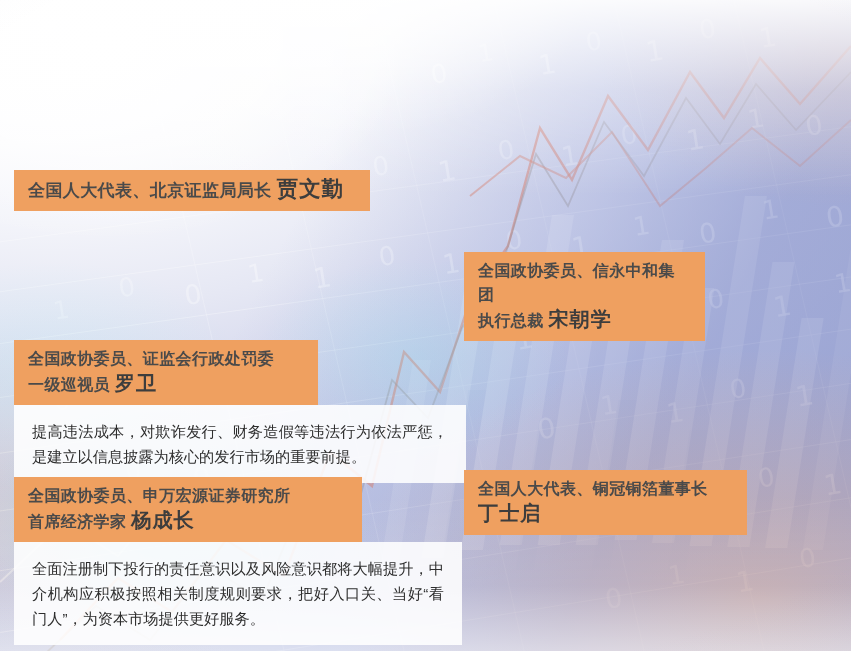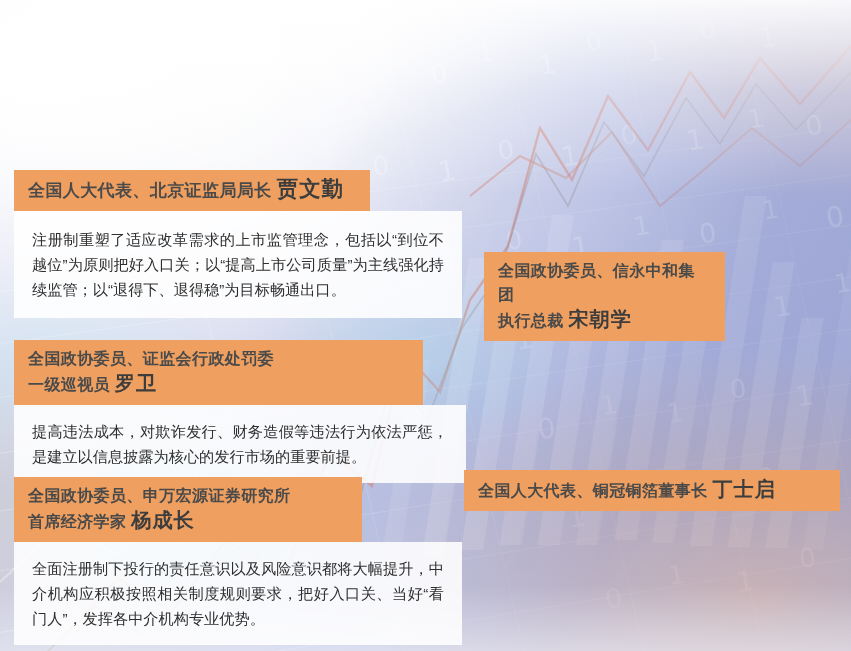--- a/index.html
+++ b/index.html
@@ -79,29 +79,29 @@
   }
   .card-body p{
     margin:0;
     text-align:justify;
     text-justify:inter-ideograph;
   }
 
   
   #card-jia .card-head{font-size:17px;line-height:24px;width:356px;}
   #card-jia .card-body{width:448px;padding:16px 18px 16px 18px;font-size:15.2px;line-height:25px;}
-  #card-luo .card-head{font-size:16px;line-height:24px;width:409px;}
+  #card-luo .card-head{font-size:16px;line-height:24px;width:304px;}
   #card-luo .card-body{width:452px;padding:14px 18px 14px 18px;font-size:15.2px;line-height:25px;}
   #card-yang .card-head{font-size:16px;line-height:24px;width:348px;}
   #card-yang .card-body{width:448px;padding:14px 18px 14px 18px;font-size:15.2px;line-height:25px;}
 
   
   #card-song .card-head{font-size:16px;line-height:24px;width:241px;}
   #card-song .card-body{width:365px;padding:14px 16px 14px 16px;font-size:15.2px;line-height:25px;}
-  #card-ding .card-head{font-size:16px;line-height:24px;width:376px;}
+  #card-ding .card-head{font-size:16px;line-height:24px;width:283px;}
   #card-ding .card-body{width:365px;padding:14px 16px 14px 16px;font-size:15.2px;line-height:25px;}
 </style>
 </head>
 <body>
 
 <div id="stage">
 
   <div class="bg-layer" id="bg-base"></div>
 
   <svg class="bg-svg" id="bg-grid" viewBox="0 0 851 651" preserveAspectRatio="none">
@@ -233,42 +233,39 @@
   <div class="bg-layer" id="bg-blue-sweep"></div>
   <div class="bg-layer" id="bg-warm-haze"></div>
   <div class="bg-layer" id="bg-cyan-glow"></div>
   <div class="bg-layer" id="bg-white-bloom"></div>
   <div class="bg-layer" id="bg-top-fade"></div>
   <div class="bg-layer" id="bg-bottom-fade"></div>
   <div class="bg-layer" id="bg-vignette"></div>
 
   <div class="card" id="card-jia" style="left:14px;top:170px;">
     <div class="card-head"><span>全国人大代表、北京证监局局长 </span><span class="name">贾文勤</span></div>
-    <div class="card-body">
-      <p>注册制重塑了适应改革需求的上市监管理念，包括以“到位不越位”为原则把好入口关；以“提高上市公司质量”为主线强化持续监管；以“退得下、退得稳”为目标畅通出口。</p>
-    </div>
   </div>
 
   <div class="card" id="card-luo" style="left:14px;top:340px;">
     <div class="card-head"><span>全国政协委员、证监会行政处罚委
 一级巡视员 </span><span class="name">罗卫</span></div>
     <div class="card-body">
       <p>提高违法成本，对欺诈发行、财务造假等违法行为依法严惩，是建立以信息披露为核心的发行市场的重要前提。</p>
     </div>
   </div>
 
   <div class="card" id="card-yang" style="left:14px;top:477px;">
     <div class="card-head"><span>全国政协委员、申万宏源证券研究所
 首席经济学家 </span><span class="name">杨成长</span></div>
     <div class="card-body">
-      <p>全面注册制下投行的责任意识以及风险意识都将大幅提升，中介机构应积极按照相关制度规则要求，把好入口关、当好“看门人”，发挥各中介机构专业优势。</p>
+      <p>全面注册制下投行的责任意识以及风险意识都将大幅提升，中介机构应积极按照相关制度规则要求，把好入口关、当好“看门人”，为资本市场提供更好服务。</p>
     </div>
   </div>
 
-  <div class="card" id="card-song" style="left:484px;top:252px;">
+  <div class="card" id="card-song" style="left:464px;top:252px;">
     <div class="card-head"><span>全国政协委员、信永中和集团
 执行总裁 </span><span class="name">宋朝学</span></div>
   </div>
 
   <div class="card" id="card-ding" style="left:464px;top:470px;">
     <div class="card-head"><span>全国人大代表、铜冠铜箔董事长 </span><span class="name">丁士启</span></div>
   </div>
 
 </div>
 

